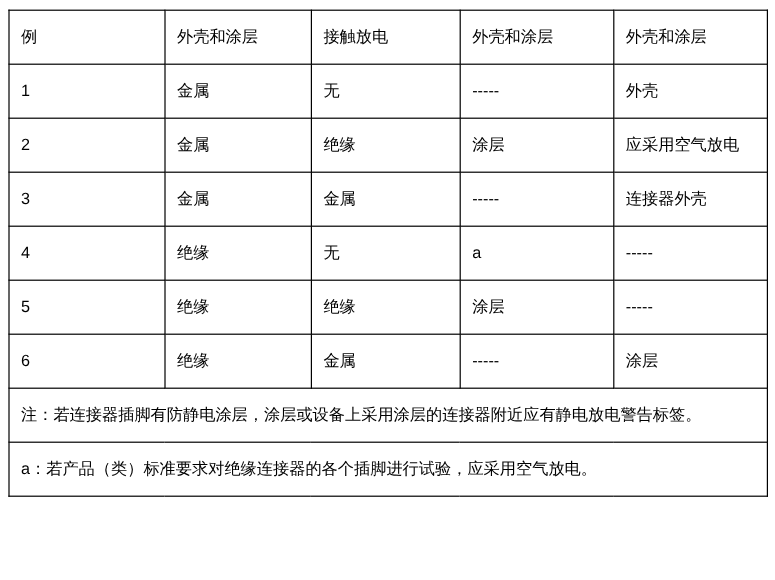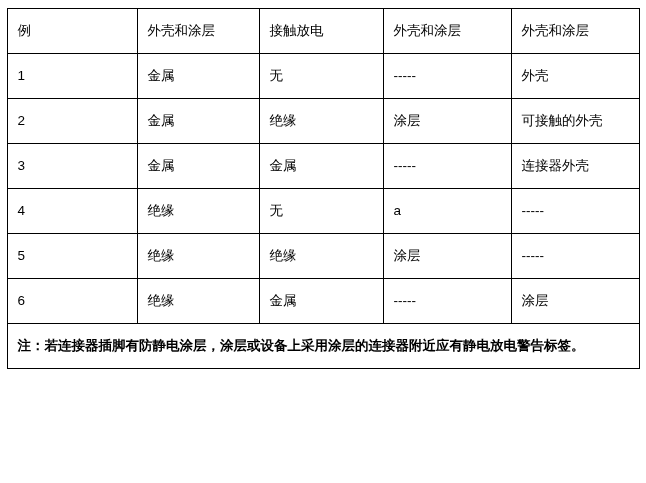--- a/index.html
+++ b/index.html
@@ -50,21 +50,20 @@
     line-height: 2.35;
   }
   td.note-cell-single {
     height: 50px;
     padding: 0 10px;
     white-space: normal;
     line-height: 1.4;
   }
   .note-text {
     display: block;
-    font-weight: bold;
   }
 </style>
 </head>
 <body>
 
 <div class="page">
   <table class="esd-table">
     <colgroup>
       <col class="c0">
       <col class="c1">
@@ -85,21 +84,21 @@
         <td>金属</td>
         <td>无</td>
         <td>-----</td>
         <td>外壳</td>
       </tr>
       <tr>
         <td>2</td>
         <td>金属</td>
         <td>绝缘</td>
         <td>涂层</td>
-        <td>可接触的外壳</td>
+        <td>应采用空气放电</td>
       </tr>
       <tr>
         <td>3</td>
         <td>金属</td>
         <td>金属</td>
         <td>-----</td>
         <td>连接器外壳</td>
       </tr>
       <tr>
         <td>4</td>
@@ -120,15 +119,20 @@
         <td>绝缘</td>
         <td>金属</td>
         <td>-----</td>
         <td>涂层</td>
       </tr>
       <tr>
         <td class="note-cell" colspan="5">
           <span class="note-text">注：若连接器插脚有防静电涂层，涂层或设备上采用涂层的连接器附近应有静电放电警告标签。</span>
         </td>
       </tr>
+      <tr>
+        <td class="note-cell-single" colspan="5">
+          <span class="note-text">a：若产品（类）标准要求对绝缘连接器的各个插脚进行试验，应采用空气放电。</span>
+        </td>
+      </tr>
     </tbody>
   </table>
 </div>
 
 </body></html>

